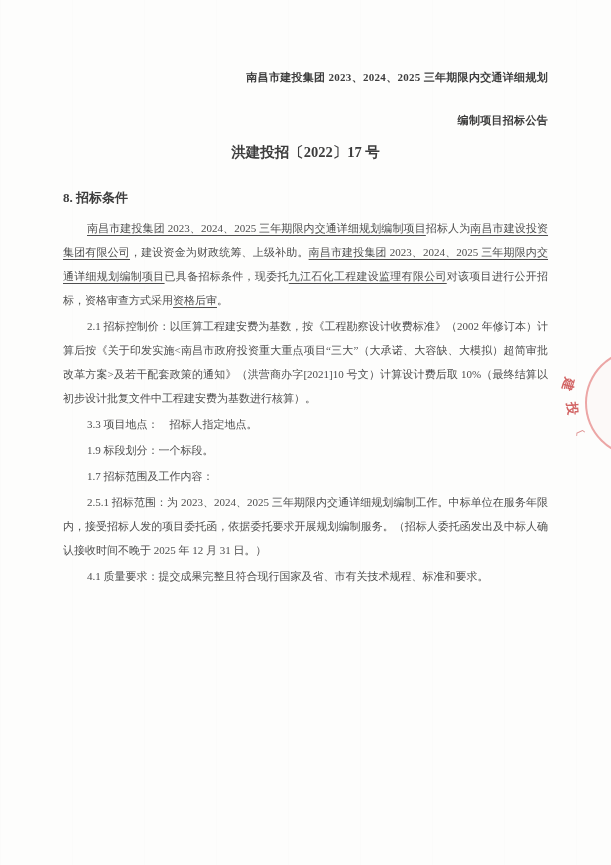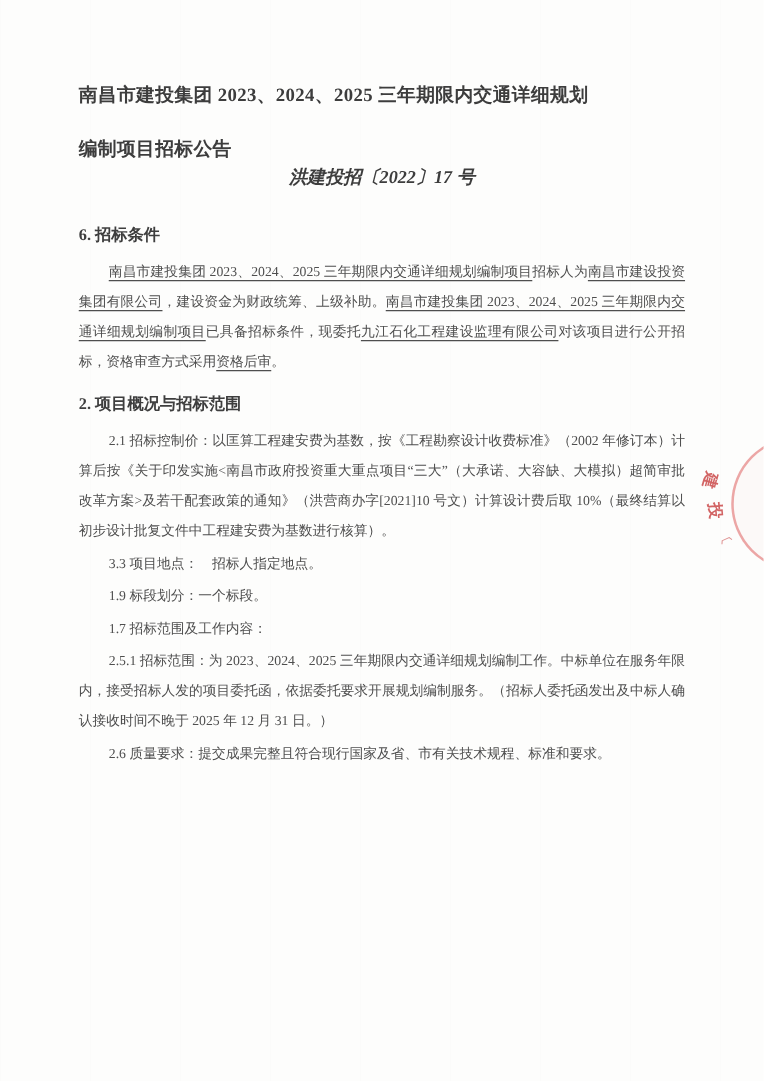--- a/index.html
+++ b/index.html
@@ -17,37 +17,36 @@
     overflow: hidden;
     background:
       repeating-linear-gradient(90deg,
         rgba(0,0,0,0.006) 0px, rgba(0,0,0,0.006) 1px,
         transparent 1px, transparent 72px),
       #fdfdfc;
     font-family: "Liberation Serif", "DejaVu Serif", serif;
     color: #4e4e4e;
   }
   .doc-title {
-    text-align: left;
+    text-align: right;
     font-weight: bold;
-    font-size: 15px;
+    font-size: 11px;
     line-height: 21px;
     color: #3d3d3d;
     letter-spacing: 0.3px;
   }
   .doc-title.line1 { margin-top: 67px; }
   .doc-title.line2 { margin-top: 22px; }
   .doc-number {
     text-align: center;
     font-weight: bold;
     font-size: 14.5px;
     line-height: 21px;
     color: #3d3d3d;
-    margin-top: 1px;
-    font-style: italic;
+    margin-top: 11px;
   }
   #doc-body { margin-top: 0; }
   .sec-heading {
     font-weight: bold;
     font-size: 13px;
     line-height: 18px;
     color: #3e3e3e;
     margin: 12px 0 9px 0;
   }
   #doc-body .sec-heading:first-child { margin-top: 26px; }
@@ -92,29 +91,28 @@
 
 <div class="page">
 
   <div class="doc-title line1">南昌市建投集团 2023、2024、2025 三年期限内交通详细规划</div>
 
   <div class="doc-title line2">编制项目招标公告</div>
 
   <div class="doc-number">洪建投招〔2022〕17 号</div>
 
   <div id="doc-body">
-      <div class="sec-heading">6. 招标条件</div>
+      <div class="sec-heading">8. 招标条件</div>
       <p class="para"><span class="run u">南昌市建投集团 2023、2024、2025 三年期限内交通详细规划编制项目</span><span class="run">招标人为</span><span class="run u">南昌市建设投资集团有限公司</span><span class="run">，建设资金为财政统筹、上级补助。</span><span class="run u">南昌市建投集团 2023、2024、2025 三年期限内交通详细规划编制项目</span><span class="run">已具备招标条件，现委托</span><span class="run u">九江石化工程建设监理有限公司</span><span class="run">对该项目进行公开招标，资格审查方式采用</span><span class="run u">资格后审</span><span class="run">。</span></p>
-      <div class="sec-heading">2. 项目概况与招标范围</div>
       <p class="para"><span class="run">2.1 招标控制价：以匡算工程建安费为基数，按《工程勘察设计收费标准》（2002 年修订本）计算后按《关于印发实施&lt;南昌市政府投资重大重点项目“三大”（大承诺、大容缺、大模拟）超简审批改革方案&gt;及若干配套政策的通知》（洪营商办字[2021]10 号文）计算设计费后取 10%（最终结算以初步设计批复文件中工程建安费为基数进行核算）。</span></p>
       <p class="para"><span class="run">3.3 项目地点：　招标人指定地点。</span></p>
       <p class="para"><span class="run">1.9 标段划分：一个标段。</span></p>
       <p class="para"><span class="run">1.7 招标范围及工作内容：</span></p>
       <p class="para"><span class="run">2.5.1 招标范围：为 2023、2024、2025 三年期限内交通详细规划编制工作。中标单位在服务年限内，接受招标人发的项目委托函，依据委托要求开展规划编制服务。（招标人委托函发出及中标人确认接收时间不晚于 2025 年 12 月 31 日。）</span></p>
-      <p class="para"><span class="run">2.6 质量要求：提交成果完整且符合现行国家及省、市有关技术规程、标准和要求。</span></p>
+      <p class="para"><span class="run">4.1 质量要求：提交成果完整且符合现行国家及省、市有关技术规程、标准和要求。</span></p>
     </div>
 
   <div class="stamp-arc" style="border-color: rgba(228, 130, 130, 0.7);"></div>
   <span class="stamp-char c0" style="color: rgb(210, 100, 100);">建</span>
   <span class="stamp-char c1" style="color: rgb(210, 100, 100);">投</span>
   <span class="stamp-char c2" style="color: rgb(210, 100, 100);">〔</span>
 
 </div>
 
 </body></html>

